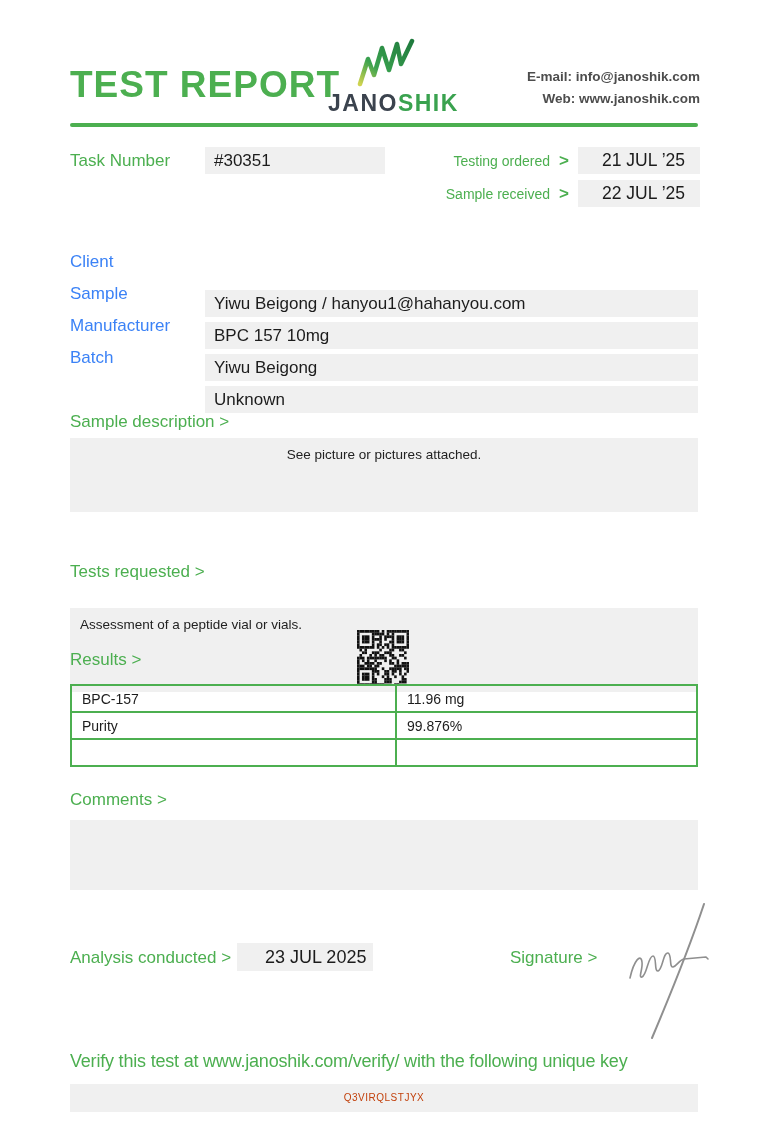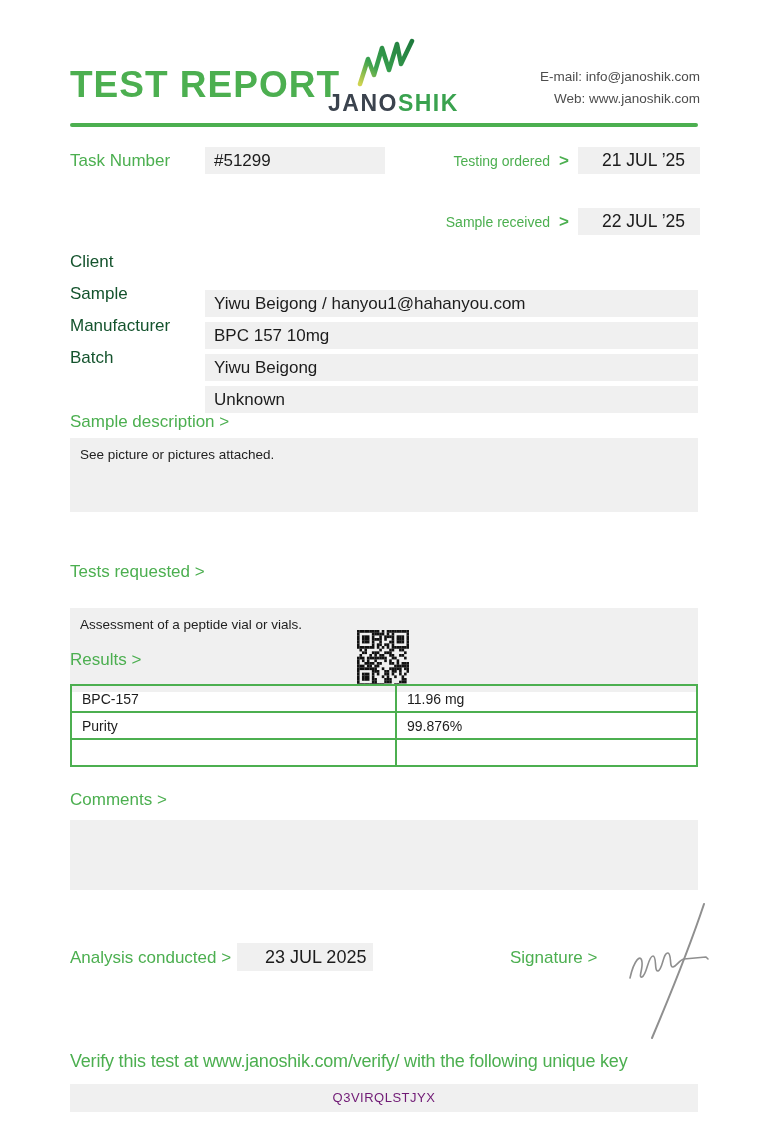--- a/index.html
+++ b/index.html
@@ -10,49 +10,49 @@
   .abs{position:absolute;}
   
   .title{
     left:70px;top:66px;font-size:37px;font-weight:bold;letter-spacing:1px;
     color:#4caf50;line-height:1;
   }
   .logo{left:328px;top:38px;width:118px;text-align:center;}
   .logo-chart{display:block;margin:0 auto;}
   .logo-text{font-size:23px;font-weight:bold;letter-spacing:1.5px;color:#3b434e;margin-top:2px;}
   .logo-text .green{color:#3aa24f;}
-  .contact{right:68px;top:66px;text-align:right;font-size:13.5px;color:#4d4d4d;line-height:22px;}
+  .contact{right:68px;top:66px;text-align:right;font-size:13.5px;color:#4d4d4d;line-height:22px;font-weight:bold;}
   .rule{left:70px;top:123px;width:628px;height:4px;background:#4caf50;border-radius:2px;}
   
   .glabel{color:#4caf50;font-size:17px;line-height:27px;white-space:nowrap;}
   .vbox{background:#f0f0f0;font-size:17px;line-height:27px;padding-left:9px;box-sizing:border-box;height:27px;white-space:nowrap;}
   
   .task-label{left:70px;top:147px;}
   .task-value{left:205px;top:147px;width:180px;}
   .daterow{position:absolute;right:68px;display:flex;align-items:center;gap:9px;}
   .daterow .dlabel{color:#4caf50;font-size:14px;white-space:nowrap;}
   .daterow .arrow{color:#4caf50;font-size:17px;font-weight:bold;}
   .daterow .dval{background:#f0f0f0;width:122px;height:27px;line-height:27px;font-size:17.5px;padding-left:24px;box-sizing:border-box;white-space:nowrap;}
   
   .inforow{position:absolute;left:70px;width:628px;height:27px;}
-  .inforow .ilabel{position:absolute;left:0;top:0;color:#14532d;font-size:17px;line-height:27px;}
+  .inforow .ilabel{position:absolute;left:0;top:0;color:#3b82f6;font-size:17px;line-height:27px;}
   .inforow .ival{position:absolute;left:135px;top:0;width:493px;margin-top:42px;}
   
   .secbox{background:#f0f0f0;left:70px;width:628px;box-sizing:border-box;padding:9px 10px;font-size:13.5px;color:#222;}
   
   .rtable{left:70px;top:684px;width:628px;border:2px solid #a16207;border-collapse:collapse;table-layout:fixed;}
   .rtable td{border:2px solid #4caf50;height:25px;font-size:14px;padding:0 0 0 10px;color:#1c1c1c;white-space:nowrap;}
   .rtable td.c1{width:313px;}
   
   .analysis-label{left:70px;top:944px;}
   .analysis-value{left:237px;top:943px;width:136px;height:28px;line-height:28px;font-size:18px;padding-left:28px;}
   .sig-label{left:510px;top:944px;}
   
   .verify{left:70px;top:1051px;width:628px;color:#4caf50;font-size:18px;white-space:nowrap;letter-spacing:-0.2px;}
-  .keybox{left:70px;top:1084px;width:628px;height:28px;line-height:28px;background:#f0f0f0;text-align:center;font-size:13px;letter-spacing:0.5px;color:#701a75;}
+  .keybox{left:70px;top:1084px;width:628px;height:28px;line-height:28px;background:#f0f0f0;text-align:center;font-size:10px;letter-spacing:0.5px;color:#c2410c;}
 </style>
 </head>
 <body>
 
 <div class="page">
 
   <div class="abs logo">
     <svg class="logo-chart" width="70" height="50" viewBox="0 0 70 50" fill="none" xmlns="http://www.w3.org/2000/svg">
       <defs>
         <linearGradient id="lg" x1="0" y1="1" x2="1" y2="0">
@@ -77,28 +77,28 @@
     </div>
     <div>
       <span>Web:</span>
       <span>www.janoshik.com</span>
     </div>
   </div>
 
   <div class="abs rule"></div>
 
   <div class="abs glabel task-label">Task Number</div>
-  <div class="abs vbox task-value">#51299</div>
+  <div class="abs vbox task-value">#30351</div>
 
   <div class="daterow" style="top:147px;">
     <span class="dlabel">Testing ordered</span>
     <span class="arrow">&gt;</span>
     <span class="dval">21 JUL ’25</span>
   </div>
-  <div class="daterow" style="top:180px;margin-top:28px;">
+  <div class="daterow" style="top:180px;">
     <span class="dlabel">Sample received</span>
     <span class="arrow">&gt;</span>
     <span class="dval">22 JUL ’25</span>
   </div>
 
   <div class="inforow" style="top:248px;">
     <span class="ilabel">Client</span>
     <span class="vbox ival">Yiwu Beigong / hanyou1@hahanyou.com</span>
   </div>
   <div class="inforow" style="top:280px;">
@@ -108,21 +108,21 @@
   <div class="inforow" style="top:312px;">
     <span class="ilabel">Manufacturer</span>
     <span class="vbox ival">Yiwu Beigong</span>
   </div>
   <div class="inforow" style="top:344px;">
     <span class="ilabel">Batch</span>
     <span class="vbox ival">Unknown</span>
   </div>
 
   <div class="abs glabel" style="left:70px;top:408px;">Sample description &gt;</div>
-  <div class="abs secbox" style="top:438px;height:74px;">See picture or pictures attached.</div>
+  <div class="abs secbox" style="top:438px;height:74px;text-align:center;">See picture or pictures attached.</div>
 
   <div class="abs glabel" style="left:70px;top:558px;">Tests requested &gt;</div>
   <div class="abs secbox" style="top:560px;height:84px;margin-top:48px;">Assessment of a peptide vial or vials.</div>
 
   <div class="abs glabel" style="left:70px;top:646px;">Results &gt;</div>
   <svg id="qr" class="abs" style="left:357px;top:630px;" width="52" height="56" viewBox="0 0 21 21" preserveAspectRatio="none" xmlns="http://www.w3.org/2000/svg">
       <rect x="0" y="0" width="1.04" height="1.04" fill="#111"></rect>
       <rect x="1" y="0" width="1.04" height="1.04" fill="#111"></rect>
       <rect x="2" y="0" width="1.04" height="1.04" fill="#111"></rect>
       <rect x="3" y="0" width="1.04" height="1.04" fill="#111"></rect>

